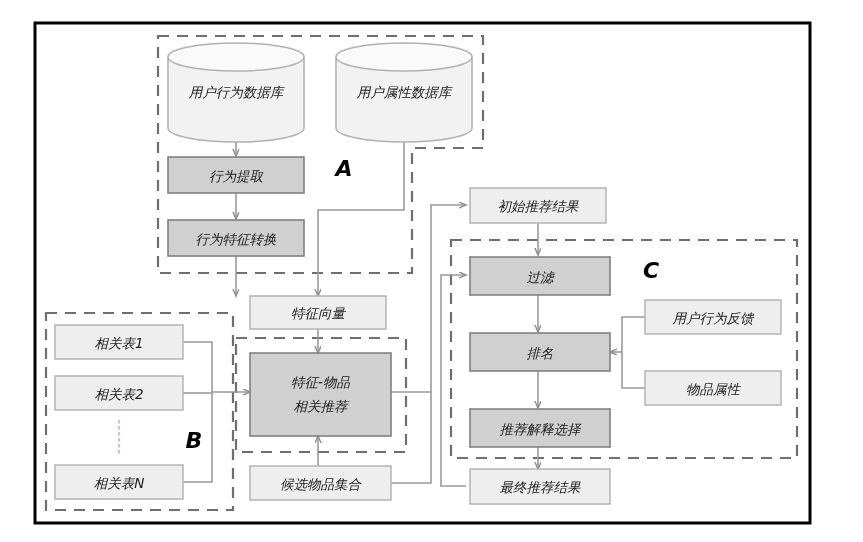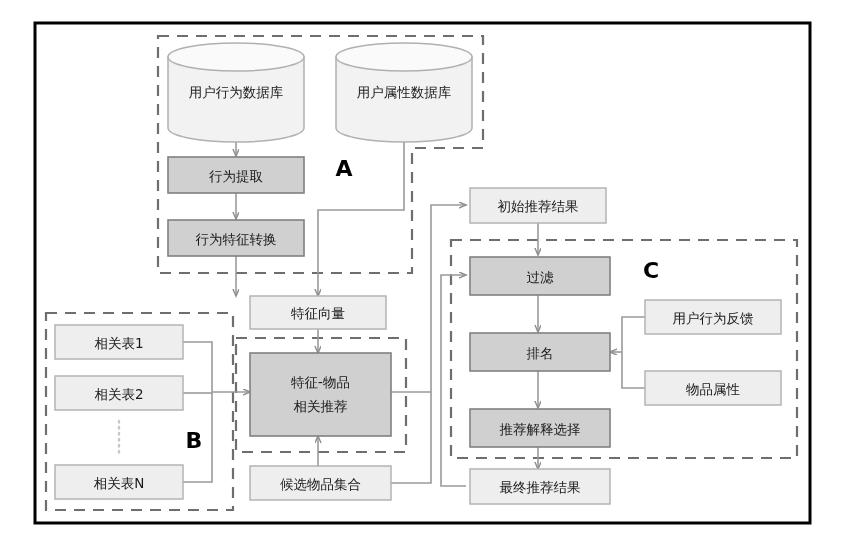--- a/index.html
+++ b/index.html
@@ -11,20 +11,21 @@
     width: 863px;
     height: 542px;
     font-family: "DejaVu Sans", "Liberation Sans", sans-serif;
     overflow: hidden;
   }
   #canvas-wrap {
     position: relative;
     width: 863px;
     height: 542px;
     background: #ffffff;
+    font-style: italic;
   }
   svg#diagram {
     display: block;
     width: 863px;
     height: 542px;
   }
   .node-label {
     font-family: "DejaVu Sans", "Liberation Sans", sans-serif;
     font-size: 13.5px;
     fill: #1a1a1a;

